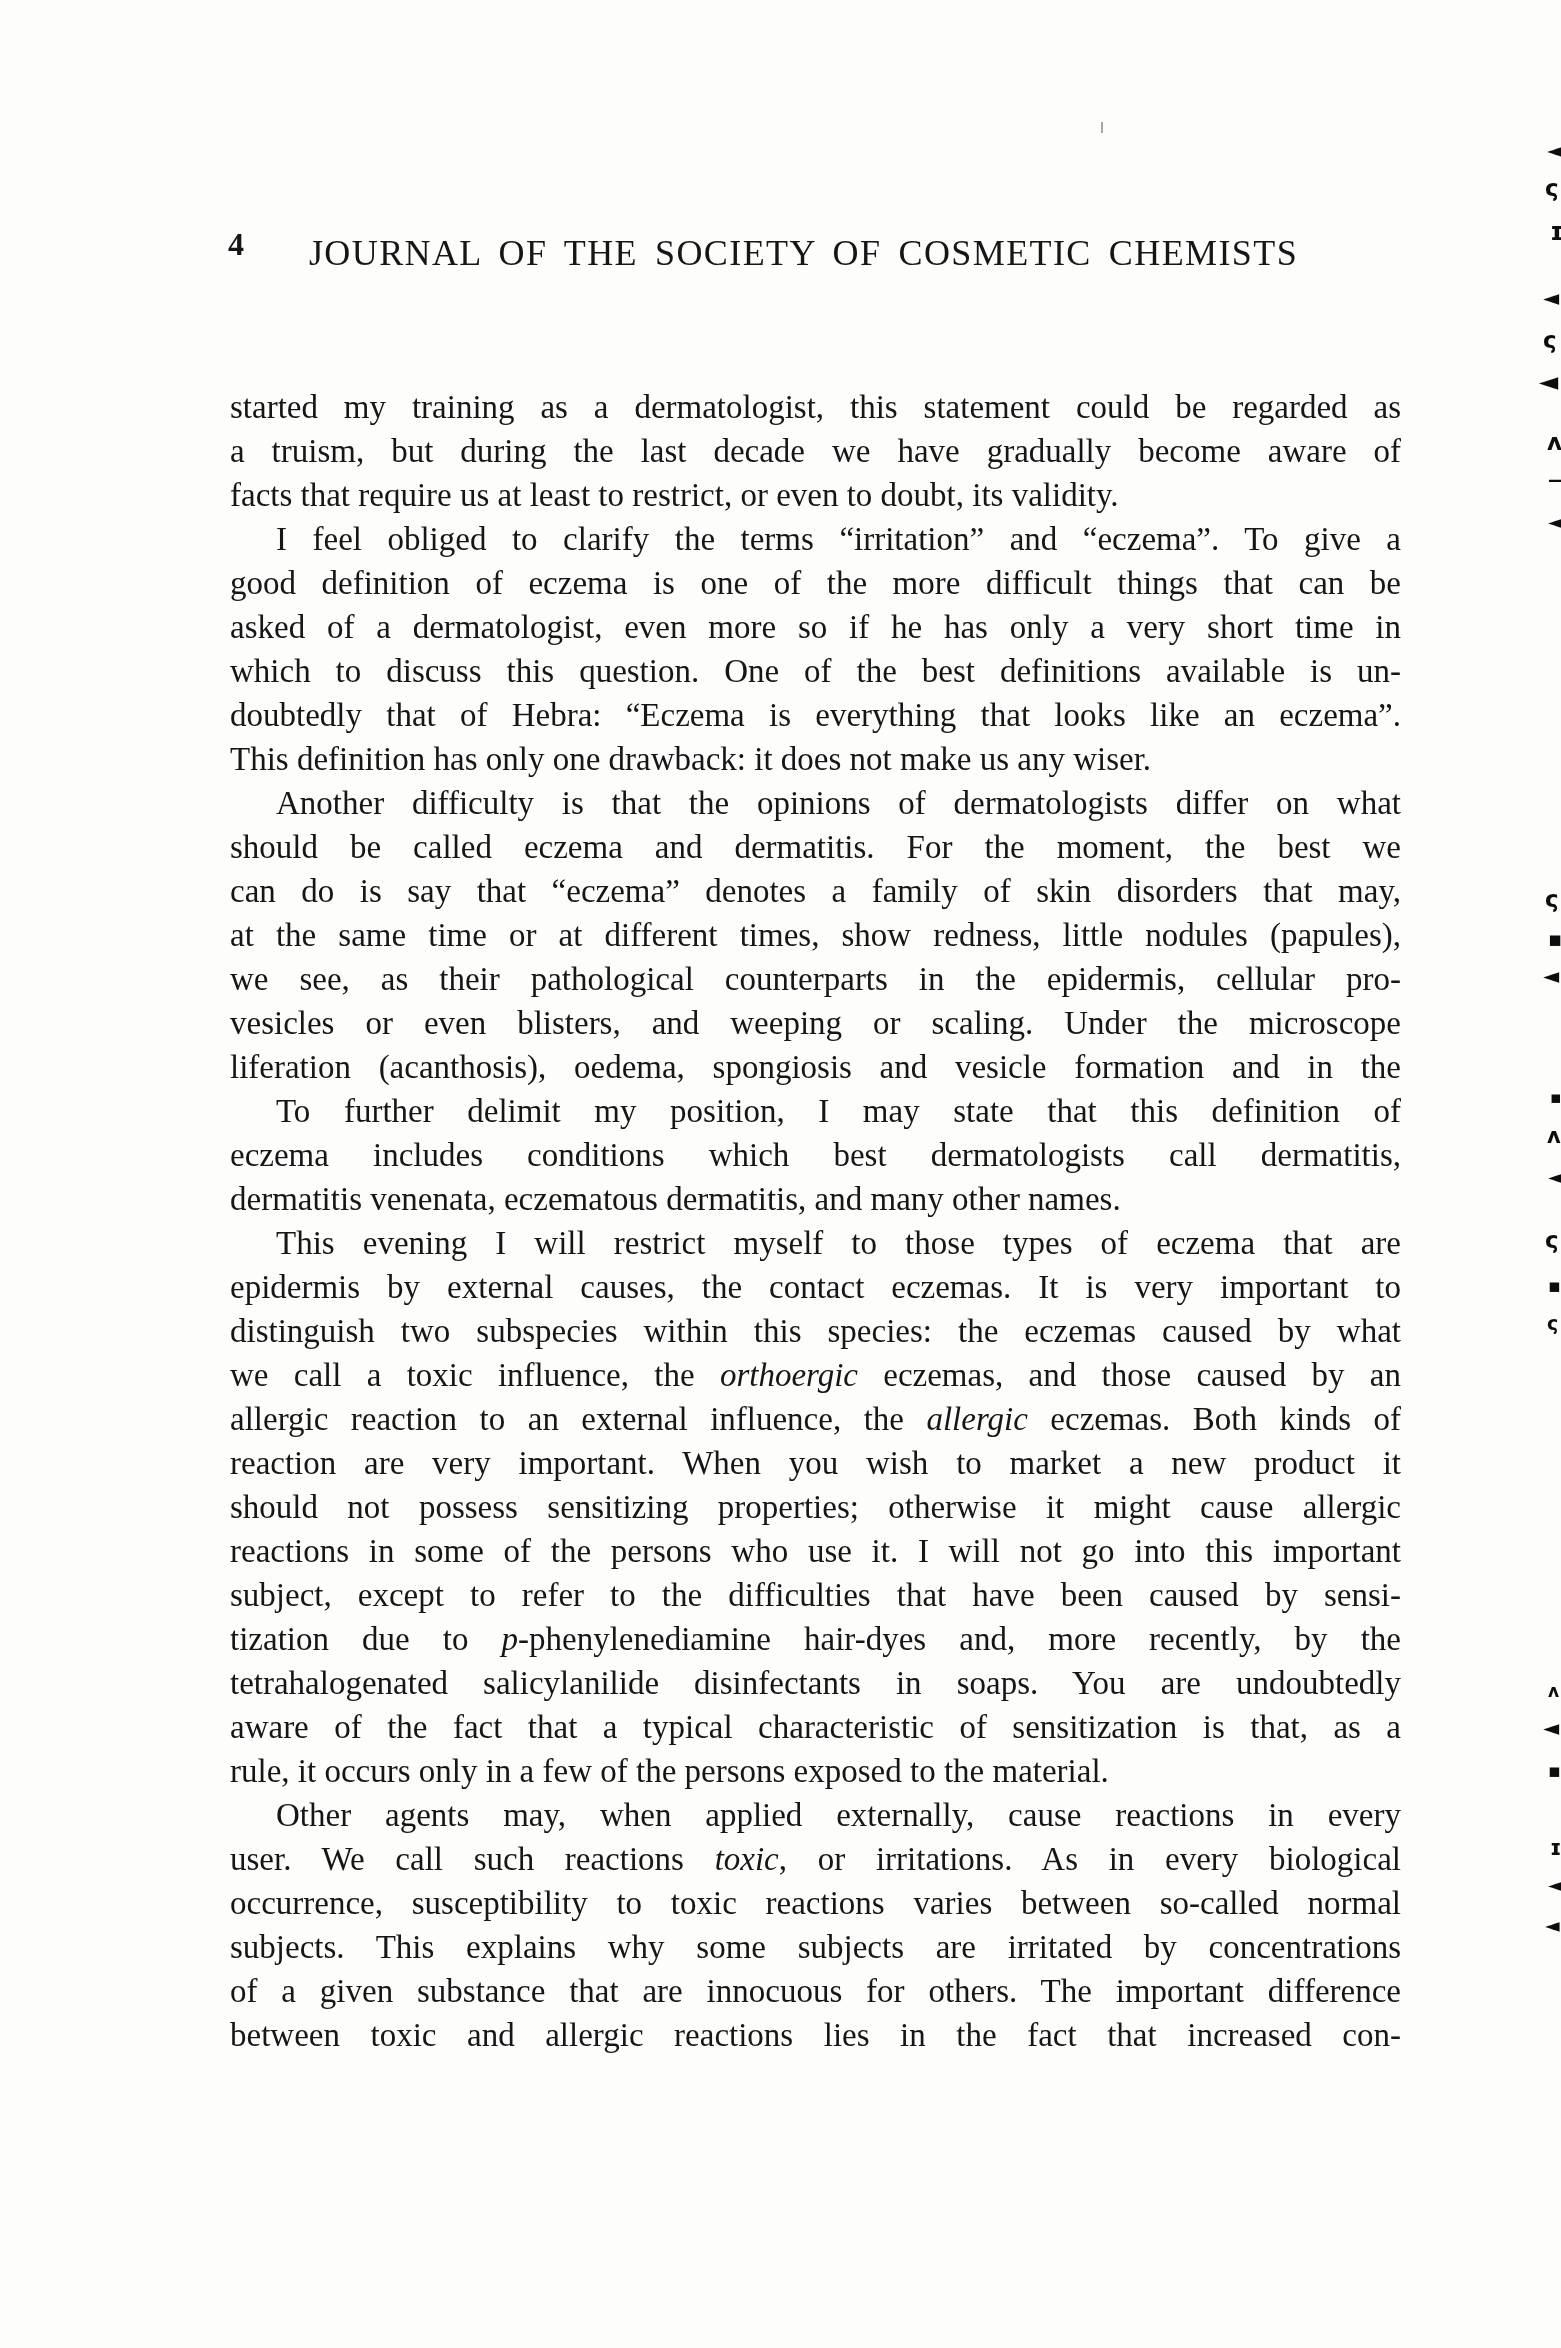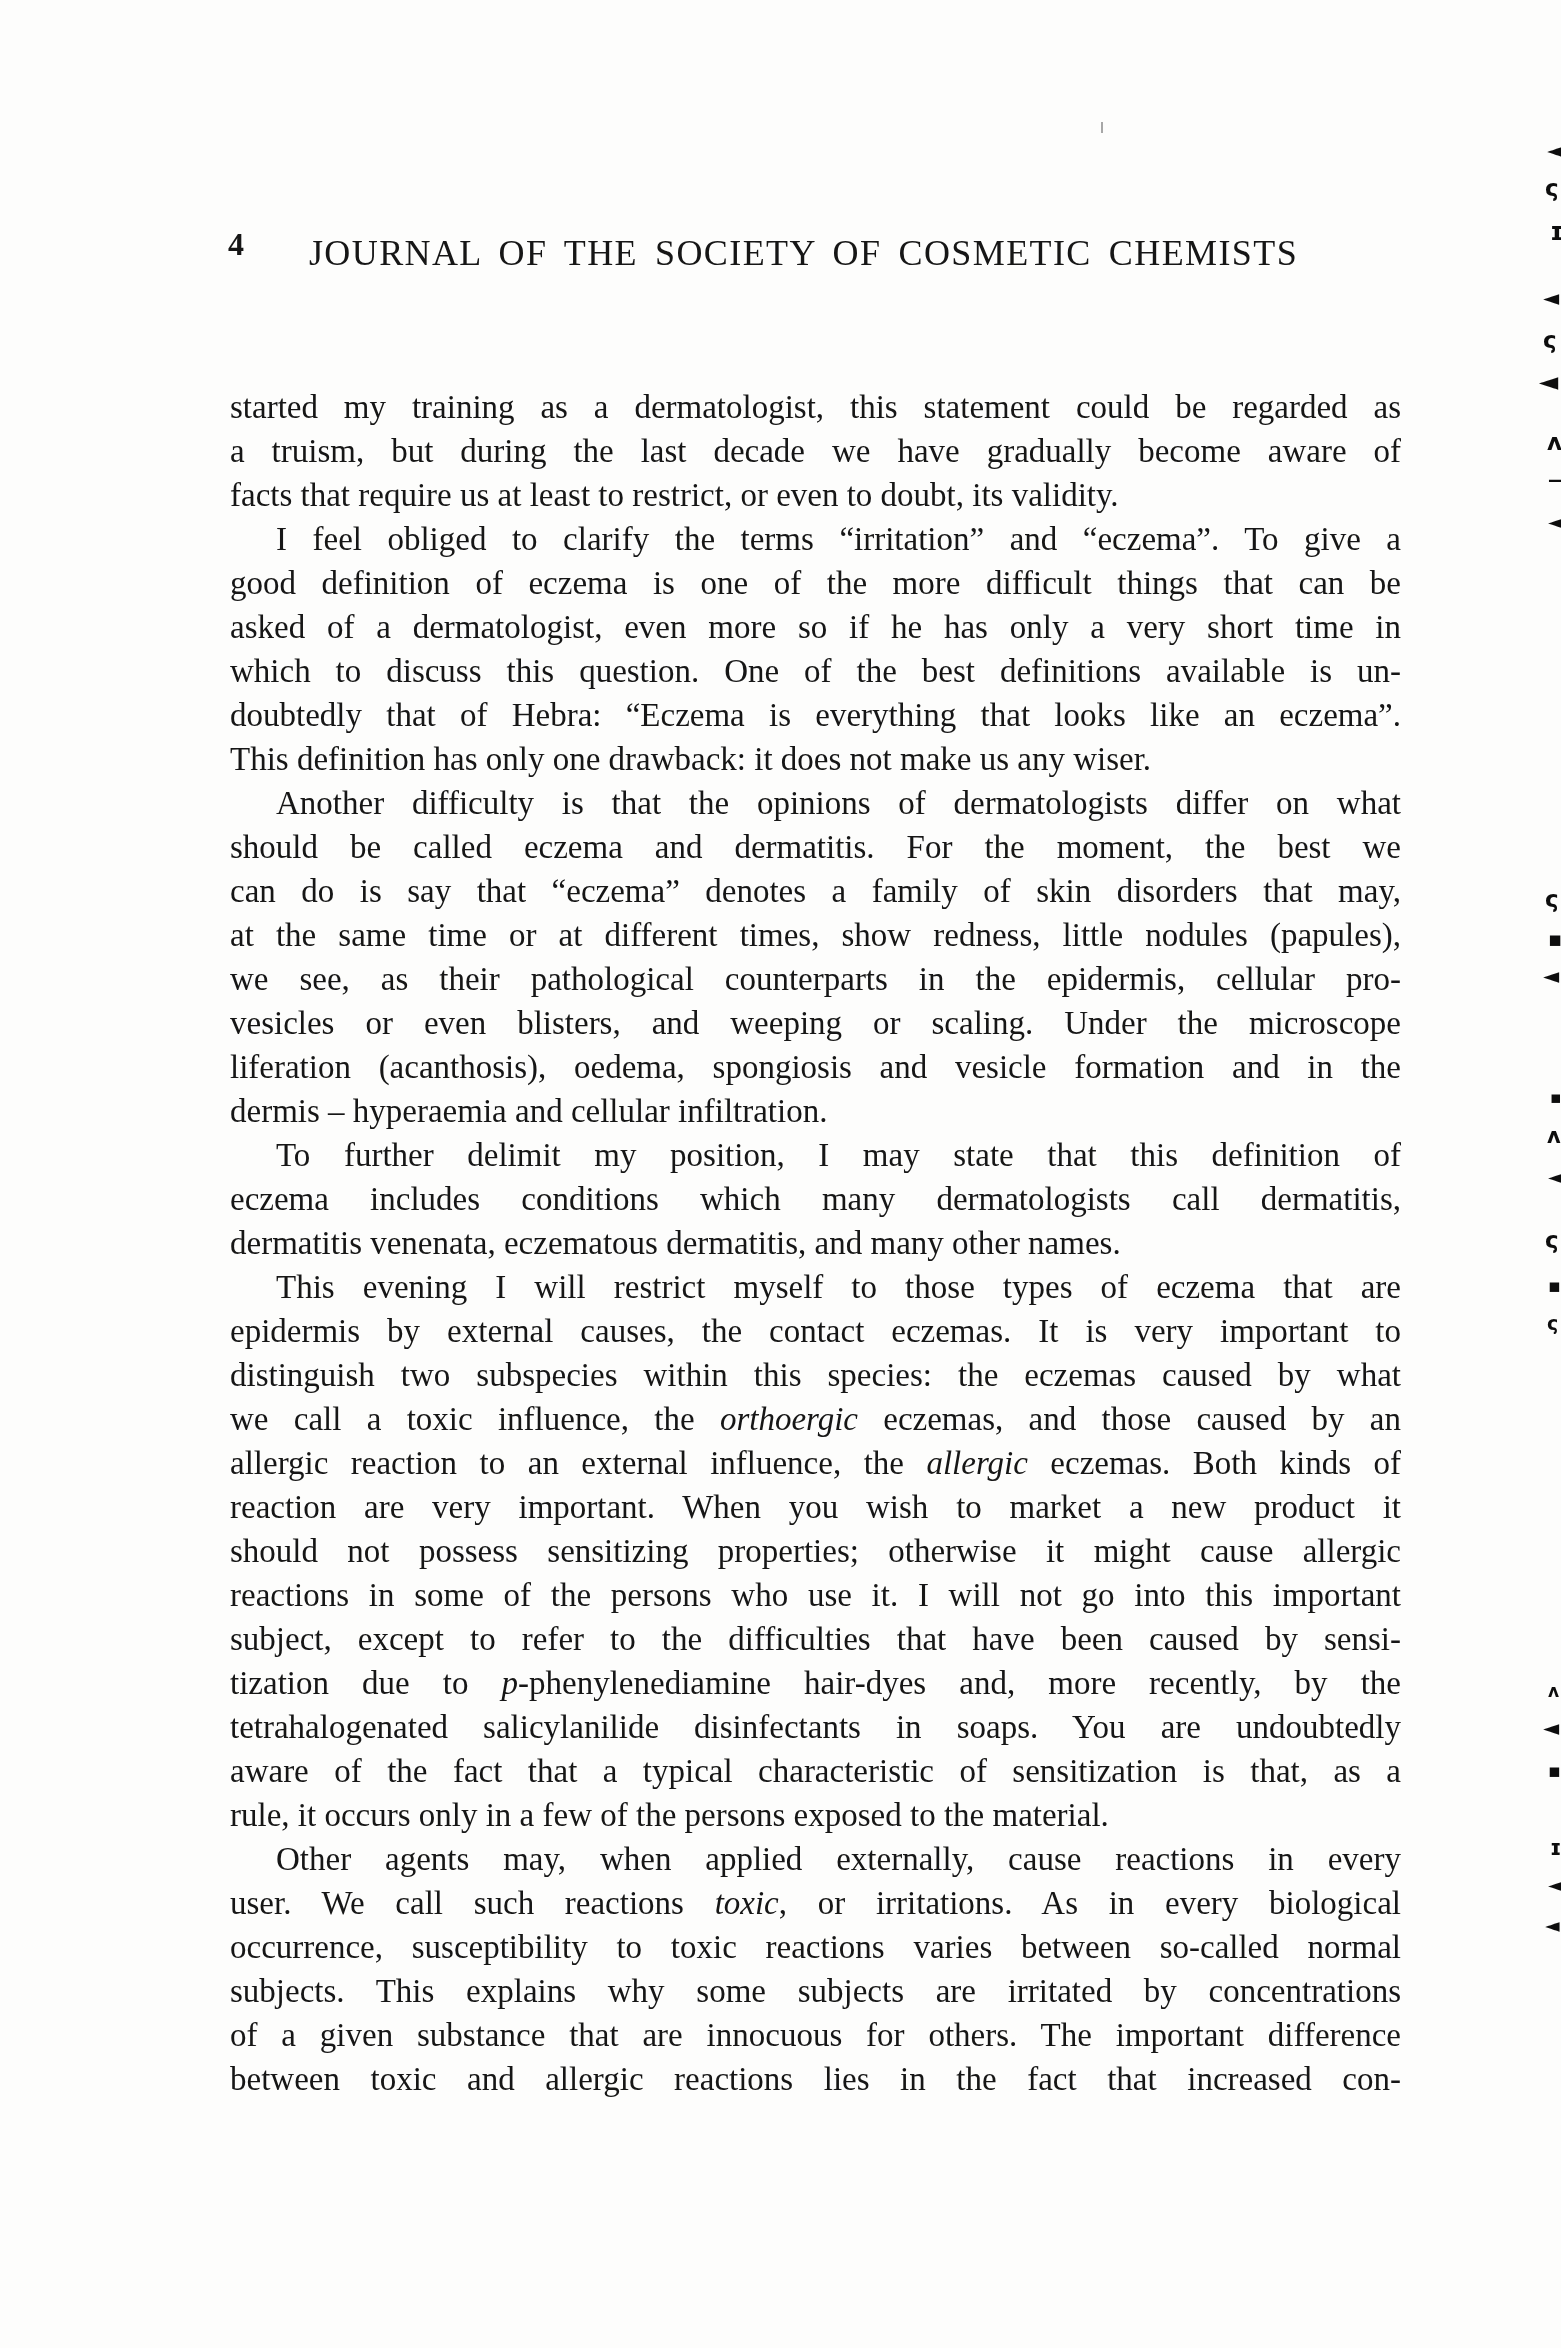--- a/index.html
+++ b/index.html
@@ -101,25 +101,24 @@
         <div class="line endline">This definition has only one drawback: it does not make us any wiser.</div>
       </div>
       <div class="para">
         <div class="line indent">Another difficulty is that the opinions of dermatologists differ on what</div>
         <div class="line">should be called eczema and dermatitis. For the moment, the best we</div>
         <div class="line">can do is say that “eczema” denotes a family of skin disorders that may,</div>
         <div class="line">at the same time or at different times, show redness, little nodules (papules),</div>
         <div class="line">we see, as their pathological counterparts in the epidermis, cellular pro-</div>
         <div class="line">vesicles or even blisters, and weeping or scaling. Under the microscope</div>
         <div class="line">liferation (acanthosis), oedema, spongiosis and vesicle formation and in the</div>
-        <div class="line endline">dermis – hyperaemia and cellular infiltration.</div>
       </div>
       <div class="para">
         <div class="line indent">To further delimit my position, I may state that this definition of</div>
-        <div class="line">eczema includes conditions which many dermatologists call dermatitis,</div>
+        <div class="line">eczema includes conditions which best dermatologists call dermatitis,</div>
         <div class="line endline">dermatitis venenata, eczematous dermatitis, and many other names.</div>
       </div>
       <div class="para">
         <div class="line indent">This evening I will restrict myself to those types of eczema that are</div>
         <div class="line">epidermis by external causes, the contact eczemas. It is very important to</div>
         <div class="line">distinguish two subspecies within this species: the eczemas caused by what</div>
         <div class="line">we call a toxic influence, the <i>orthoergic</i> eczemas, and those caused by an</div>
         <div class="line">allergic reaction to an external influence, the <i>allergic</i> eczemas. Both kinds of</div>
         <div class="line">reaction are very important. When you wish to market a new product it</div>
         <div class="line">should not possess sensitizing properties; otherwise it might cause allergic</div>

